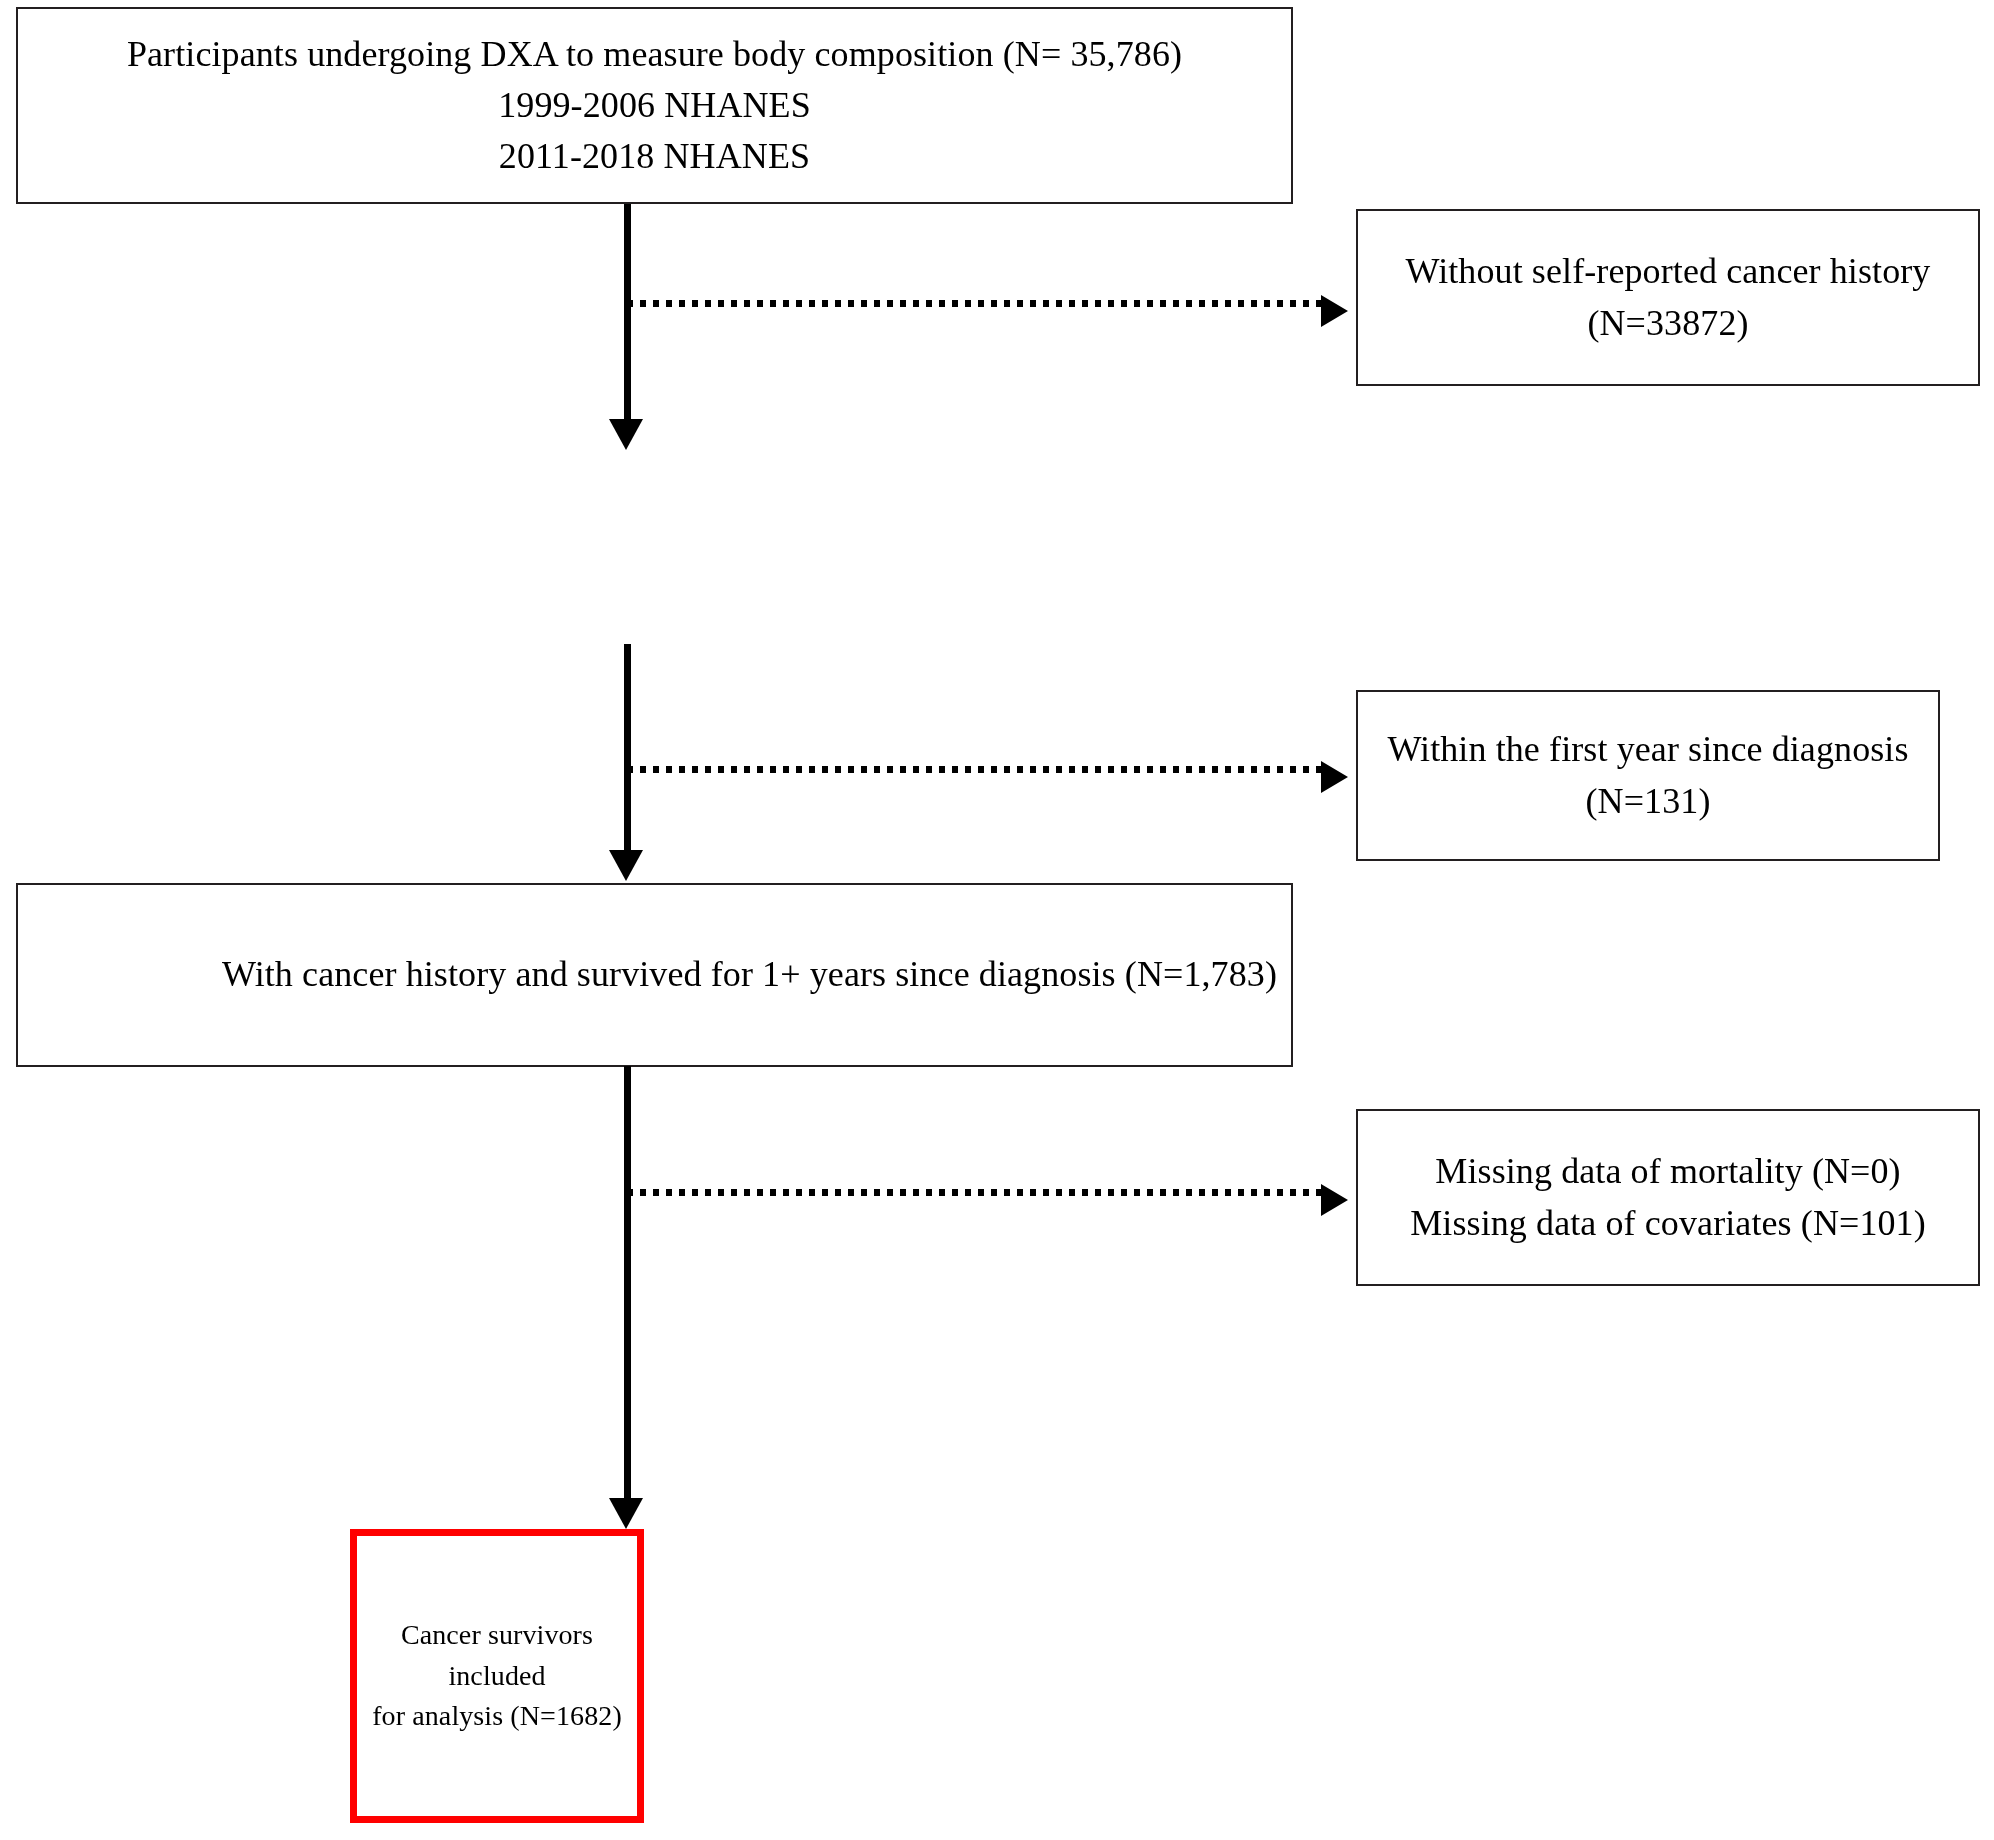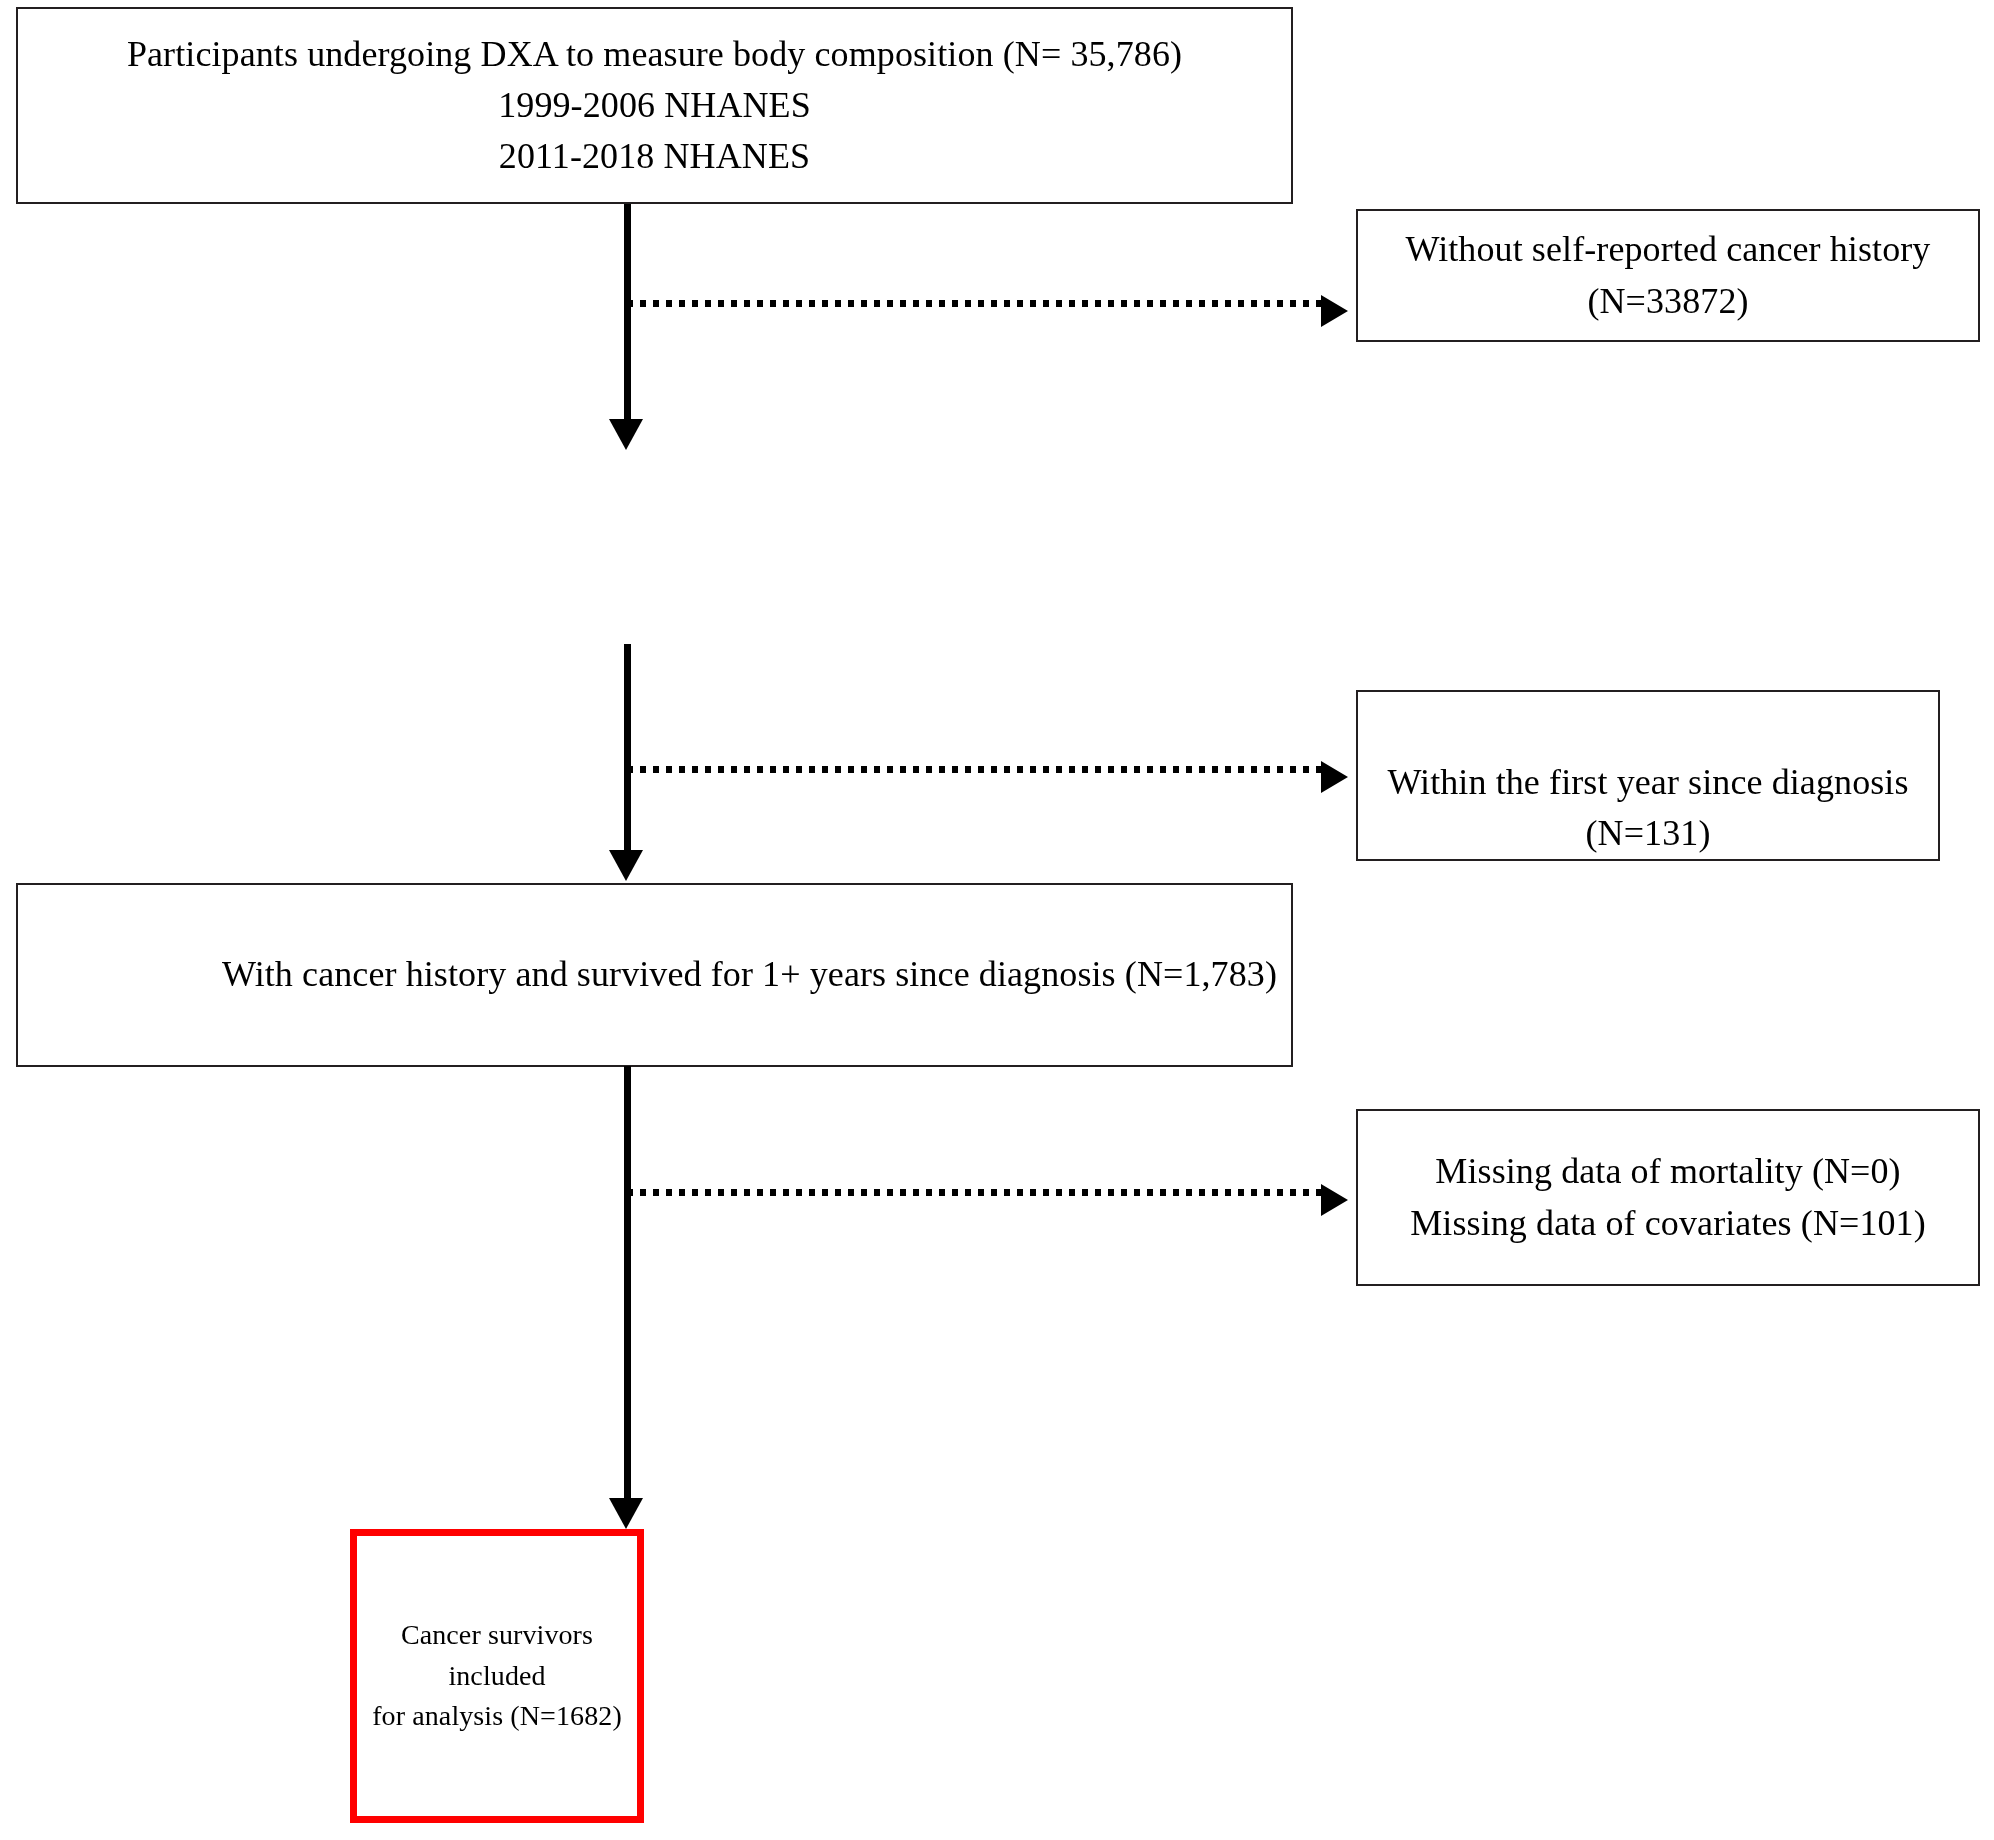--- a/index.html
+++ b/index.html
@@ -95,33 +95,33 @@
 1999-2006 NHANES
 2011-2018 NHANES</div>
   </div>
 
   <div class="v-line" style="left:624px; top:204px; height:218px;"></div>
   <div class="arrow-down" style="left:609px; top:419px;"></div>
 
   <div class="dotted-line" style="left:627px; top:300px; width:694px;"></div>
   <div class="arrow-right" style="left:1321px; top:295px;"></div>
 
-  <div class="flow-box center-text" style="left:1356px; top:209px; width:624px; height:133px;">
+  <div class="flow-box center-text" style="left:1356px; top:209px; width:624px; height:177px;">
     <div class="box-text">Without self-reported cancer history
 (N=33872)</div>
   </div>
 
 
   <div class="v-line" style="left:624px; top:644px; height:207px;"></div>
   <div class="arrow-down" style="left:609px; top:850px;"></div>
 
   <div class="dotted-line" style="left:627px; top:766px; width:694px;"></div>
   <div class="arrow-right" style="left:1321px; top:761px;"></div>
 
-  <div class="flow-box center-text" style="left:1356px; top:690px; width:584px; height:171px;align-items:flex-end;">
+  <div class="flow-box center-text" style="left:1356px; top:690px; width:584px; height:171px;">
     <div class="box-text">Within the first year since diagnosis
 (N=131)</div>
   </div>
 
   <div class="flow-box left-text" style="left:16px; top:883px; width:1277px; height:184px;">
     <div class="box-text">With cancer history and survived for 1+ years since diagnosis (N=1,783)</div>
   </div>
 
   <div class="v-line" style="left:624px; top:1066px; height:435px;"></div>
   <div class="arrow-down" style="left:609px; top:1498px;"></div>

